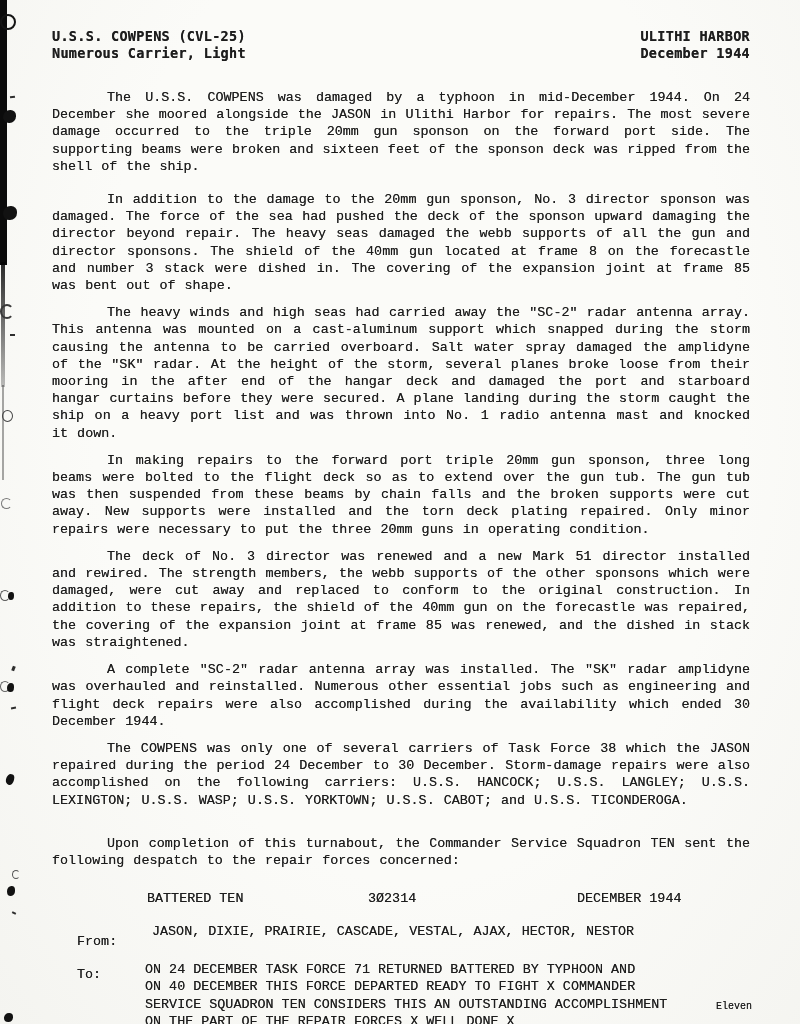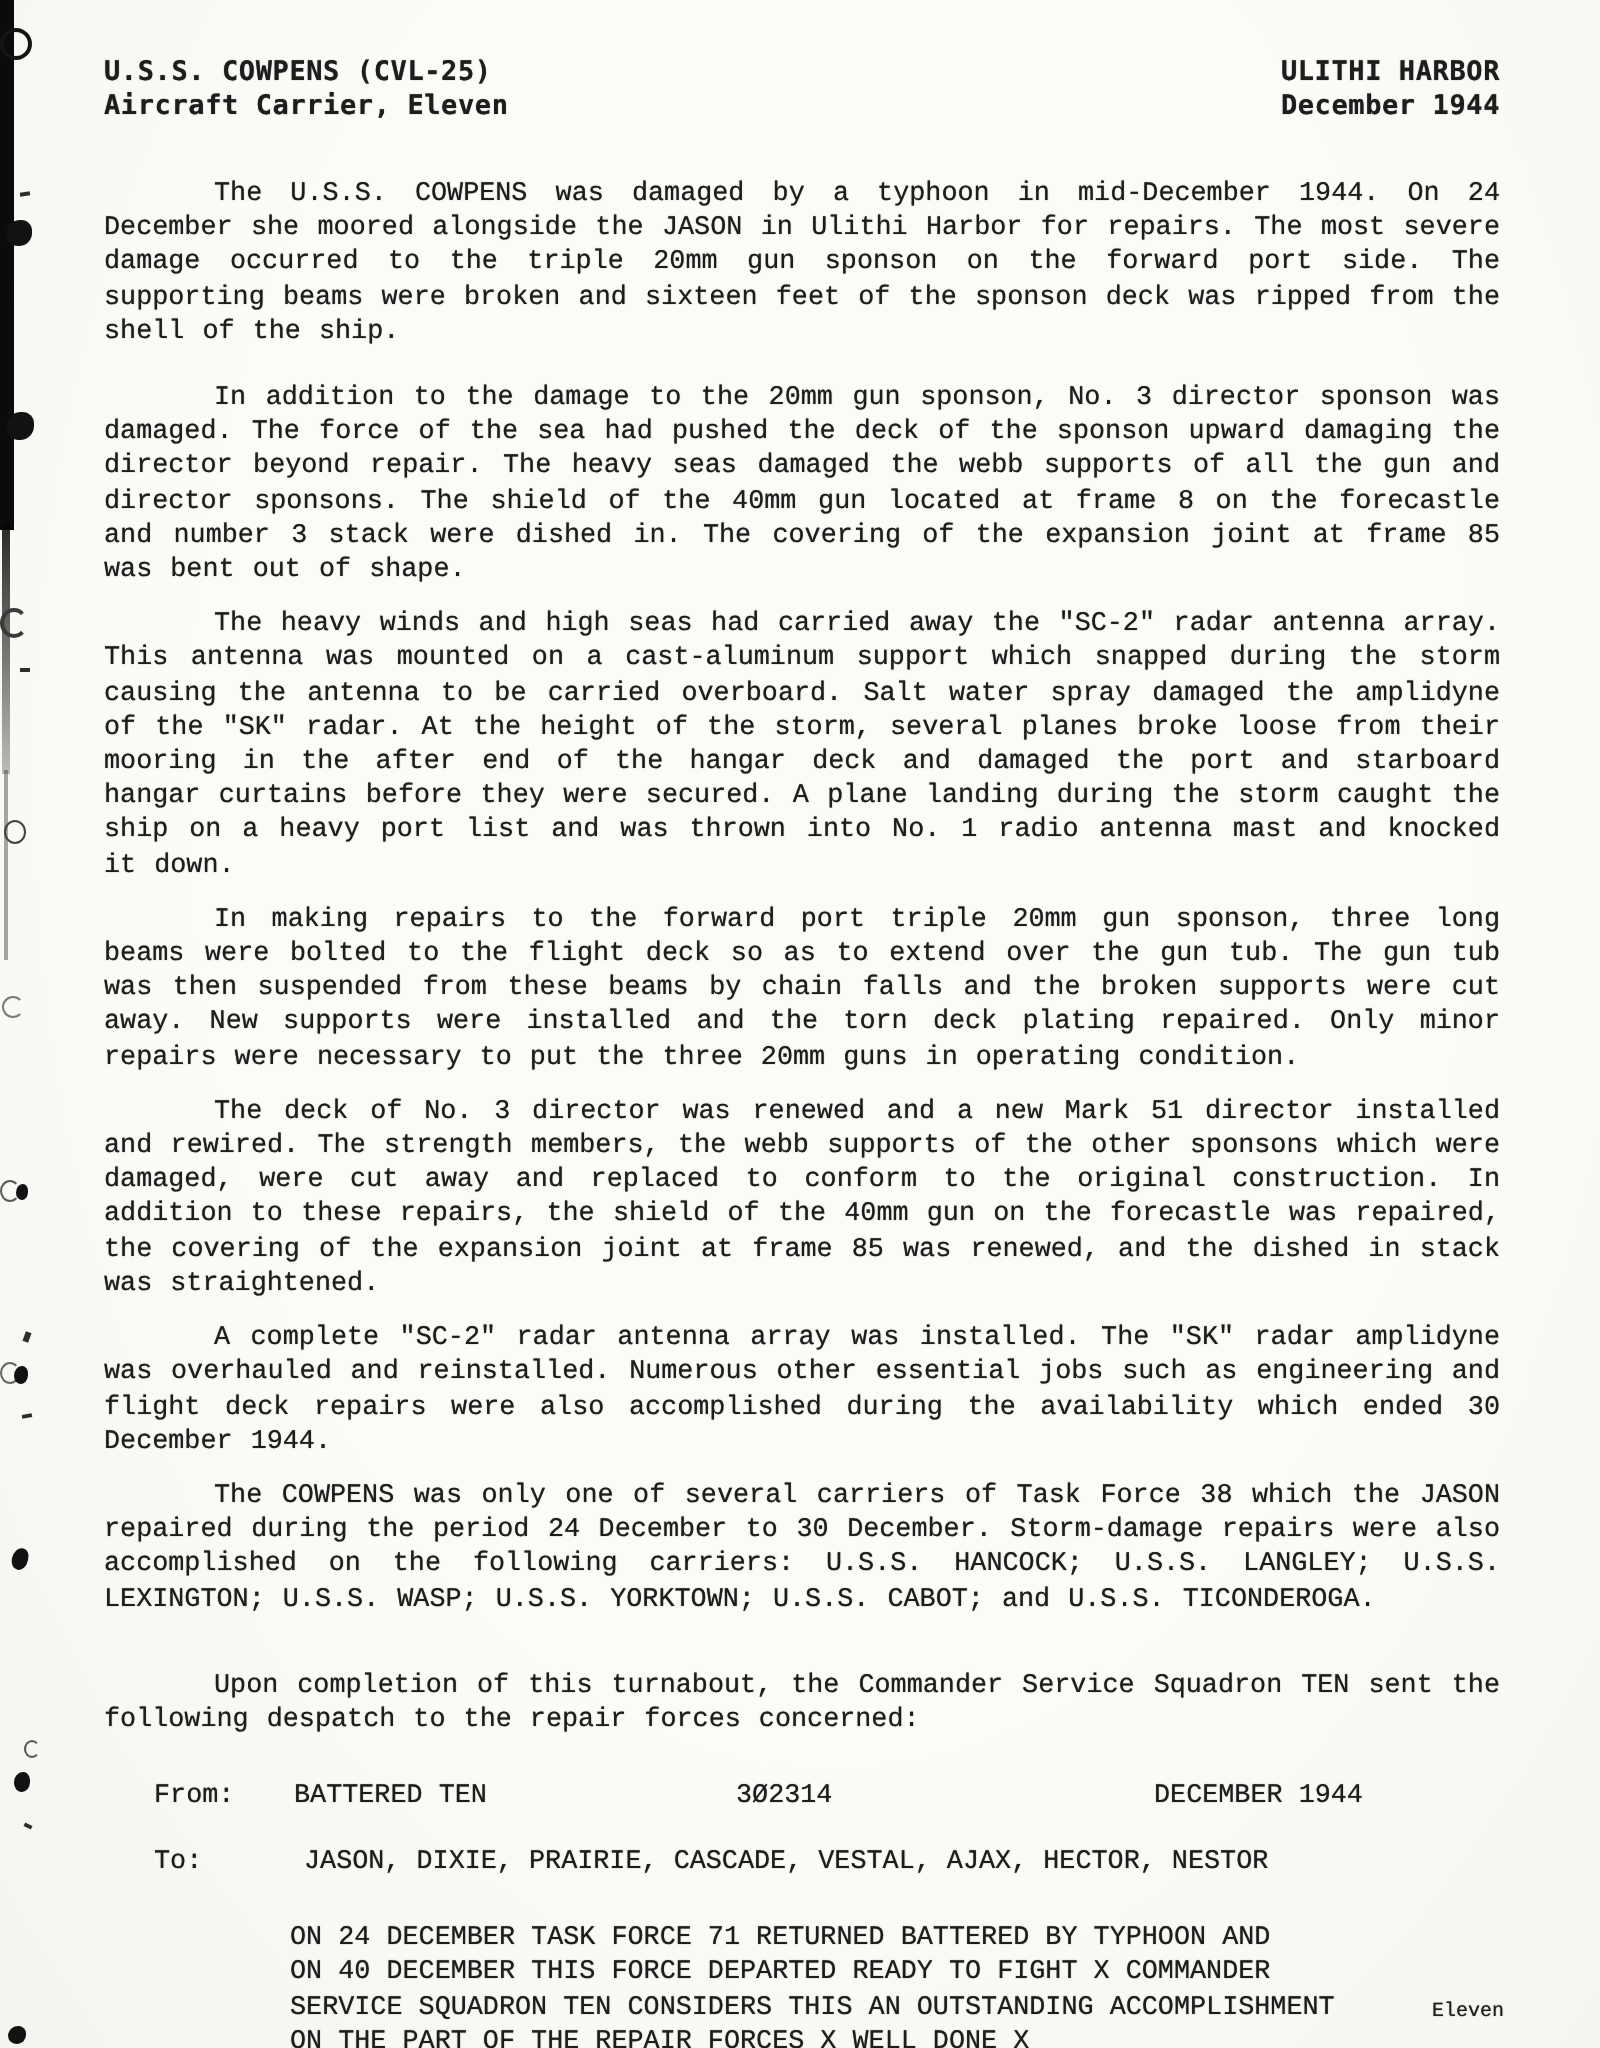--- a/index.html
+++ b/index.html
@@ -34,21 +34,21 @@
   }
   .para.first{ margin-top:27px; margin-bottom:16px; }
   .para.pre-section{ margin-bottom:26px; }
   .para.section-intro{ margin-bottom:22px; }
 
   
   .despatch-row{ position:relative; height:17px; font-size:13.4px; }
   .despatch-row.from{ margin-bottom:16px; }
   .despatch-row.to{ margin-bottom:20px; }
   .despatch-row span{ position:absolute; top:0; white-space:nowrap; }
-  .d-label{ left:25px; }
+  .d-label{ left:25px;margin-top:43px; }
   .d-from-value{ left:95px; }
   .d-number{ left:316px; }
   .d-date{ left:525px; }
   .d-to-value{ left:100px; }
   .msg{ margin-left:93px; font-size:13.4px; line-height:17.2px; }
   .msg div{ white-space:nowrap; }
 
   
   .page-number{
     position:absolute; left:716px; top:1001px;
@@ -89,21 +89,21 @@
   <div class="art dash" style="left:11px;top:707px;width:5px;height:2px;transform:rotate(-10deg);"></div>
   <div class="art blob" style="left:6px;top:774px;width:8px;height:11px;transform:rotate(12deg);"></div>
   <div class="art ring" style="left:12px;top:870px;width:6px;height:7px;border:1.5px solid #555;border-right-color:transparent;"></div>
   <div class="art blob" style="left:7px;top:886px;width:8px;height:10px;"></div>
   <div class="art dash" style="left:12px;top:912px;width:4px;height:2px;transform:rotate(25deg);"></div>
   <div class="art blob" style="left:4px;top:1013px;width:9px;height:9px;"></div>
 
   <div class="header doc-text">
     <div class="left">
       <div>U.S.S. COWPENS (CVL-25)</div>
-      <div>Aircraft Carrier, Eleven</div>
+      <div>Numerous Carrier, Light</div>
     </div>
     <div class="right">
       <div>ULITHI HARBOR</div>
       <div>December 1944</div>
     </div>
   </div>
 
   <div class="body-col doc-text">
     <p class="para first">The U.S.S. COWPENS was damaged by a typhoon in mid-December 1944. On 24 December she moored alongside the JASON in Ulithi Harbor for repairs. The most severe damage occurred to the triple 20mm gun sponson on the forward port side. The supporting beams were broken and sixteen feet of the sponson deck was ripped from the shell of the ship.</p>
     <p class="para">In addition to the damage to the 20mm gun sponson, No. 3 director sponson was damaged. The force of the sea had pushed the deck of the sponson upward damaging the director beyond repair. The heavy seas damaged the webb supports of all the gun and director sponsons. The shield of the 40mm gun located at frame 8 on the forecastle and number 3 stack were dished in. The covering of the expansion joint at frame 85 was bent out of shape.</p>

